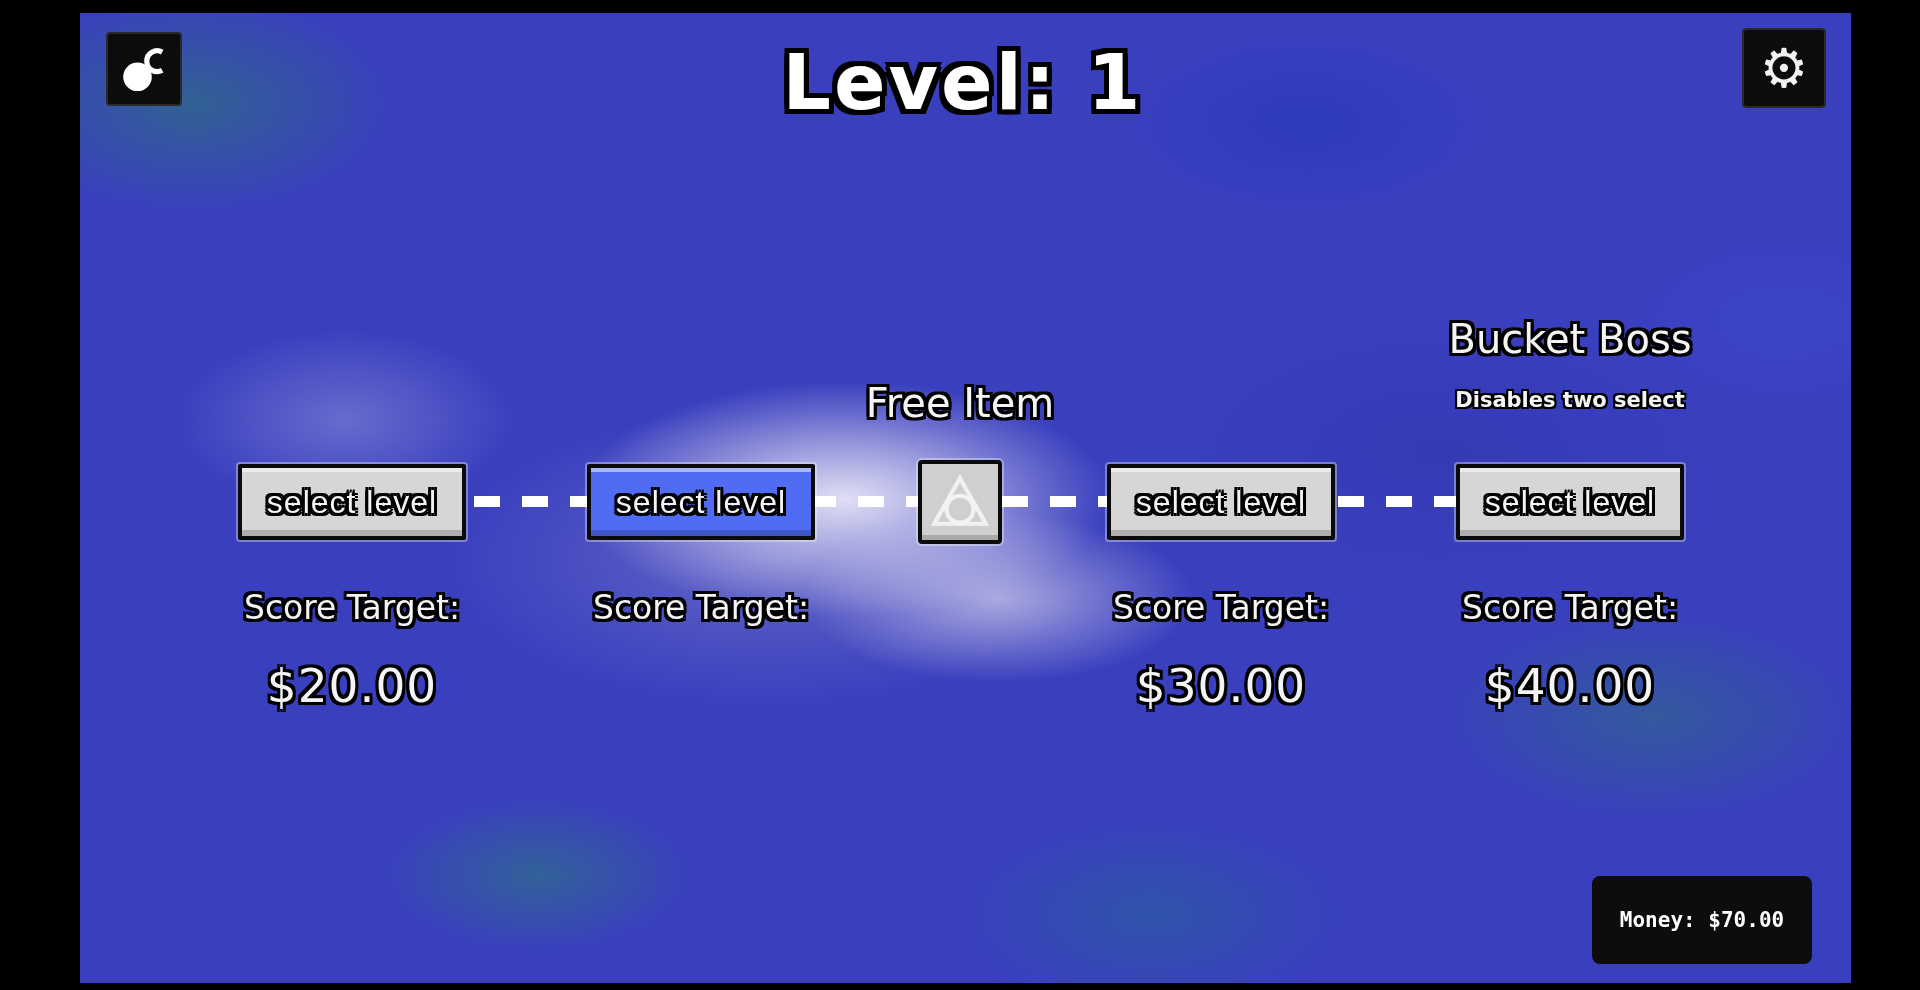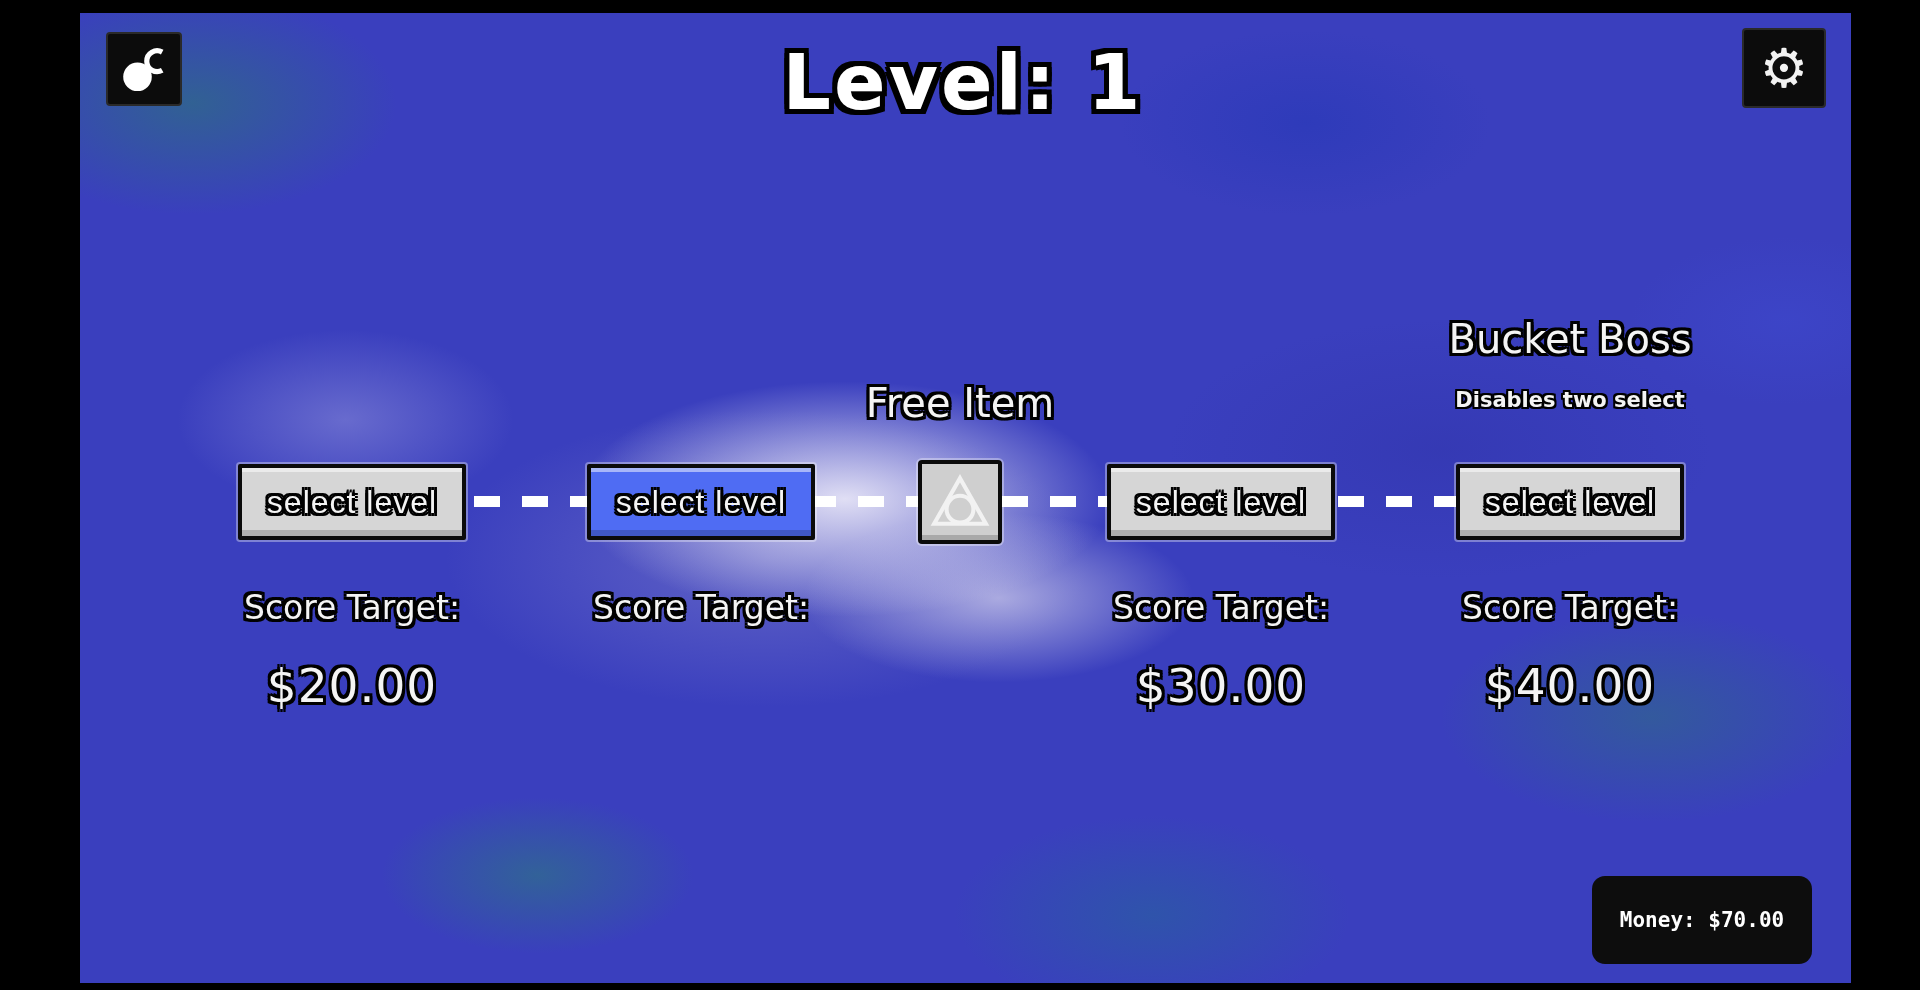--- a/index.html
+++ b/index.html
@@ -60,21 +60,21 @@
     display:flex;align-items:center;justify-content:center;padding:0;}
 
   .lbl{position:absolute;transform:translateX(-50%);white-space:nowrap;text-align:center;}
   .free-item{left:960px;top:376px;font-size:40px;}
   .boss-title{left:1570px;top:312px;font-size:40px;}
   .boss-sub{left:1570px;top:384px;font-size:21px;}
   .score-label{font-size:33px;top:584px;}
   .score-value{font-size:47px;top:654px;letter-spacing:1px;}
 
   .money-box{position:absolute;left:1592px;top:872px;width:220px;height:88px;
-    background:#0d0d0d;border-radius:13px;display:flex;align-items:center;justify-content:center;}
+    background:#0d0d0d;border-radius:8px;display:flex;align-items:center;justify-content:center;}
   .money-box span{color:#fff;font-family:"DejaVu Sans Mono",monospace;font-weight:bold;font-size:21px;white-space:nowrap;}
 </style>
 </head>
 <body>
 
 <div class="stage">
   <div class="bg"></div>
 
   <div class="edge left"></div>
   <div class="edge right"></div>

